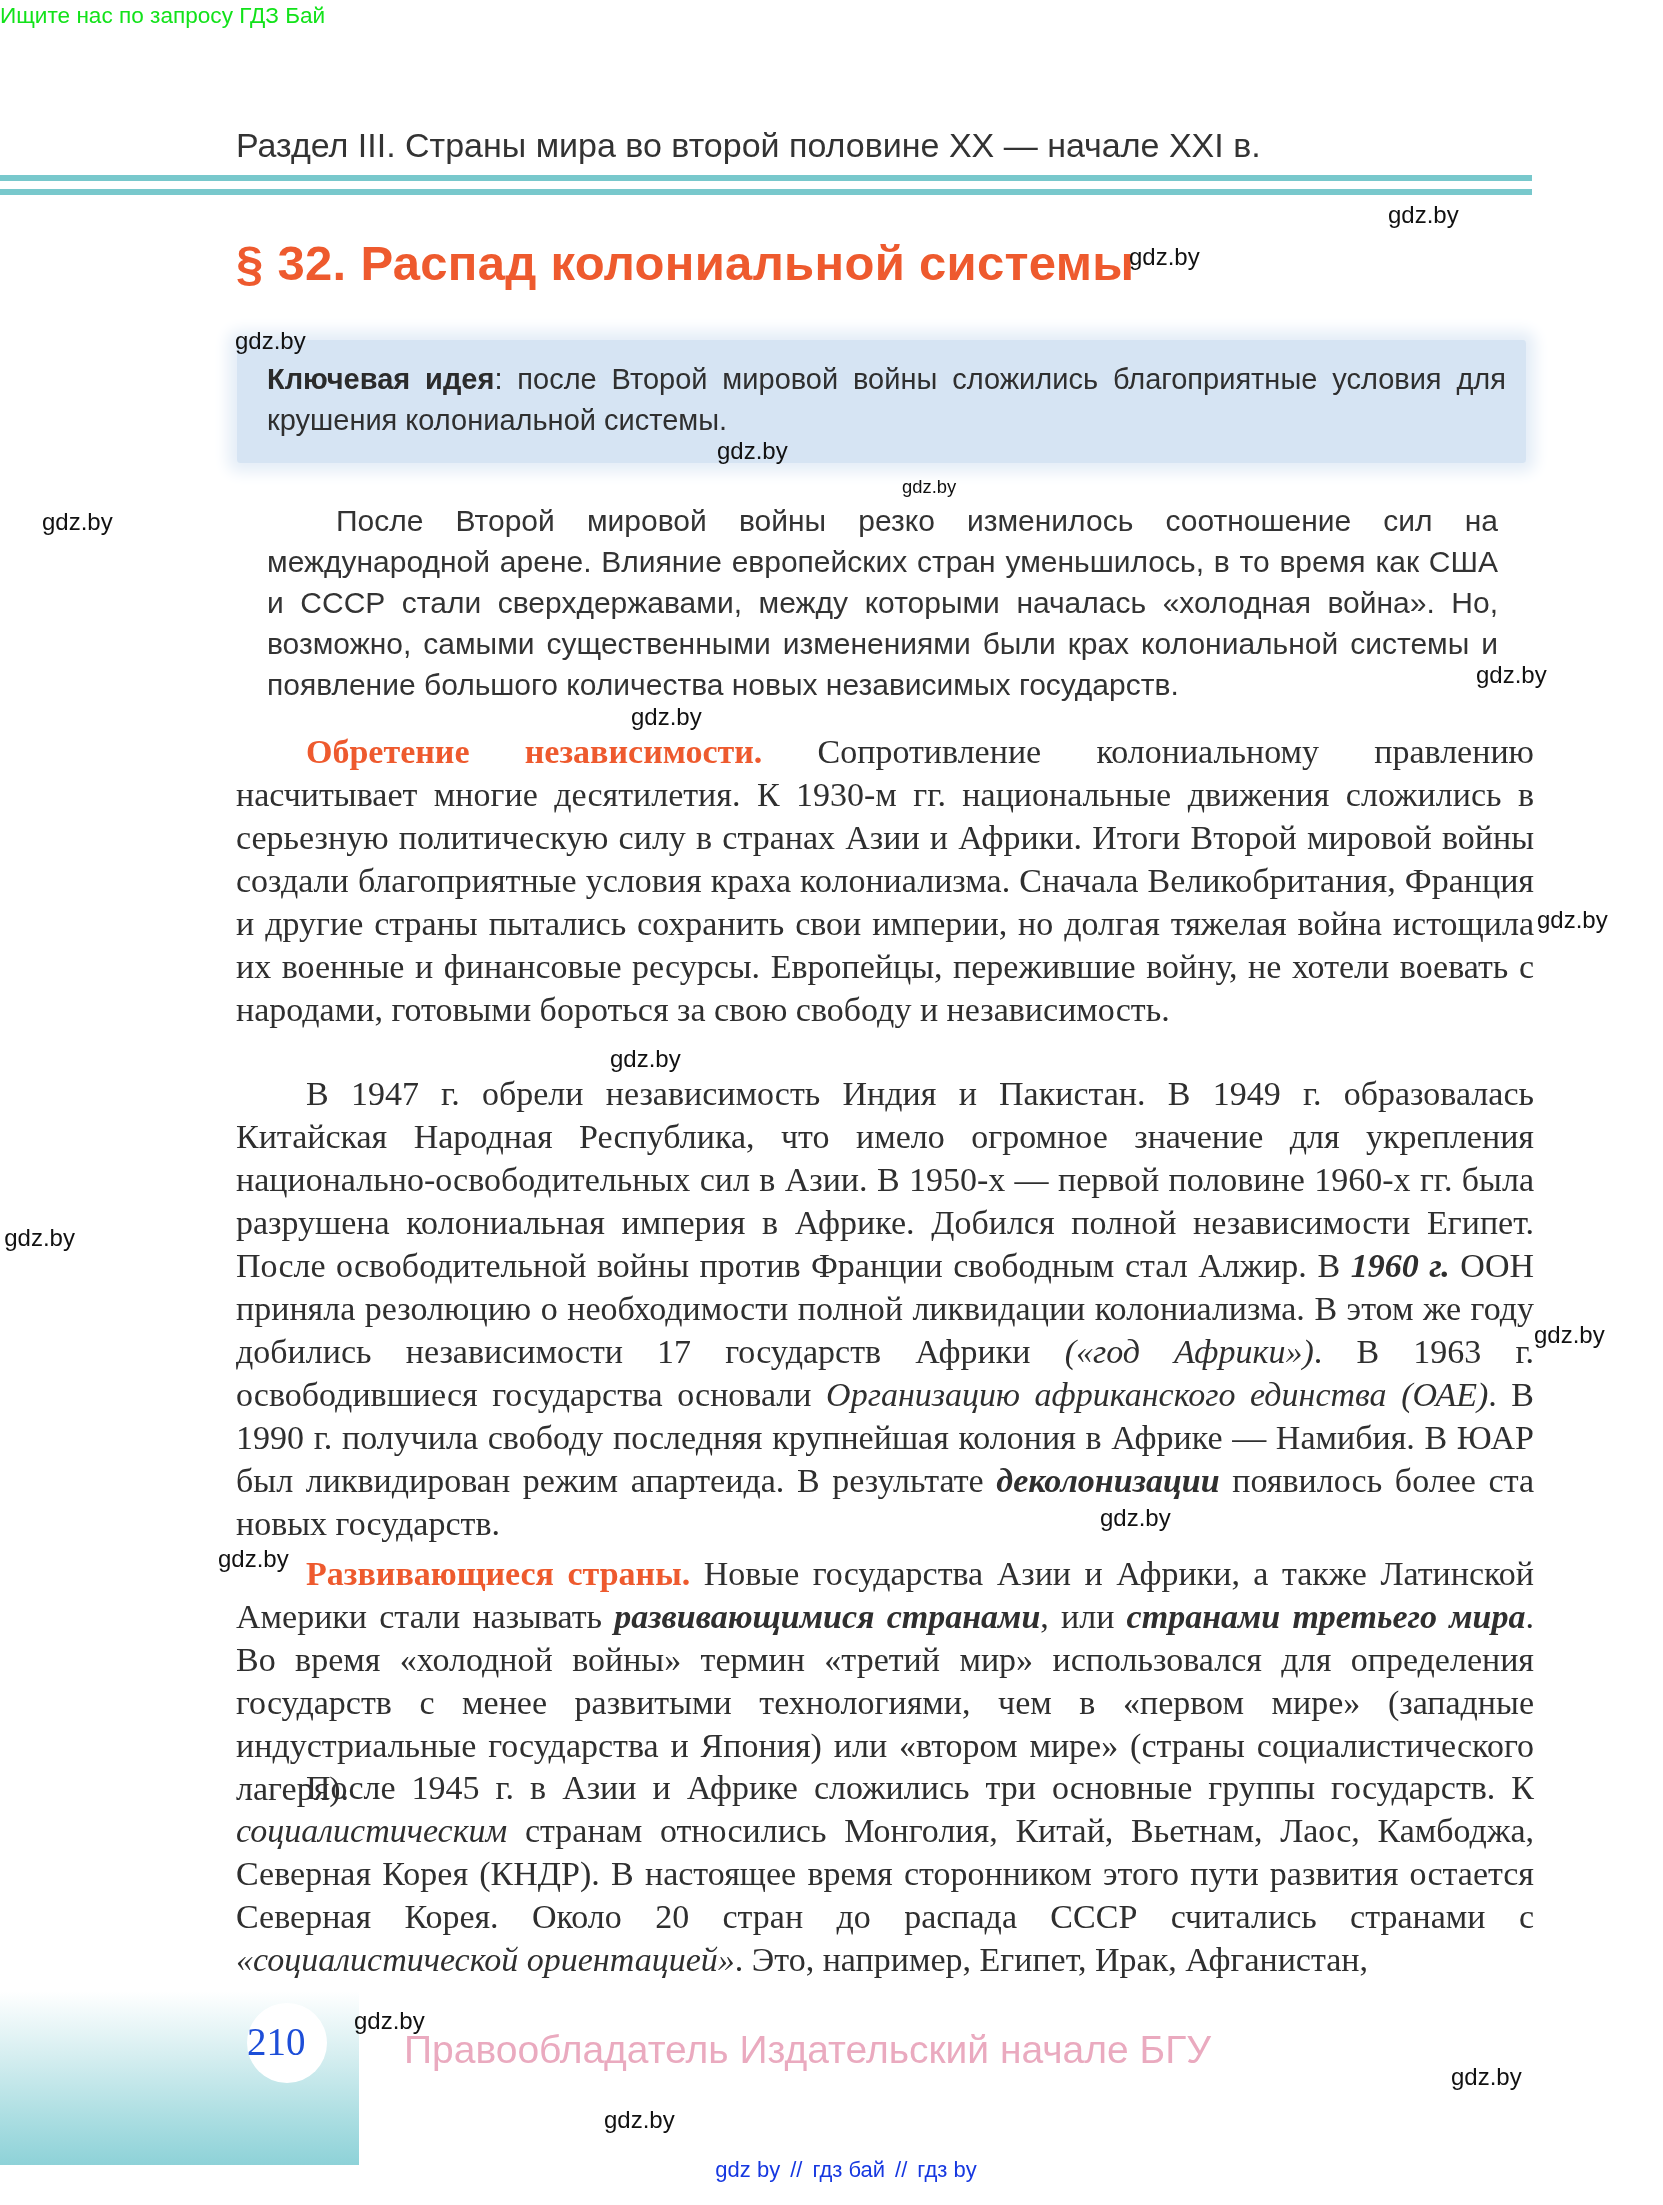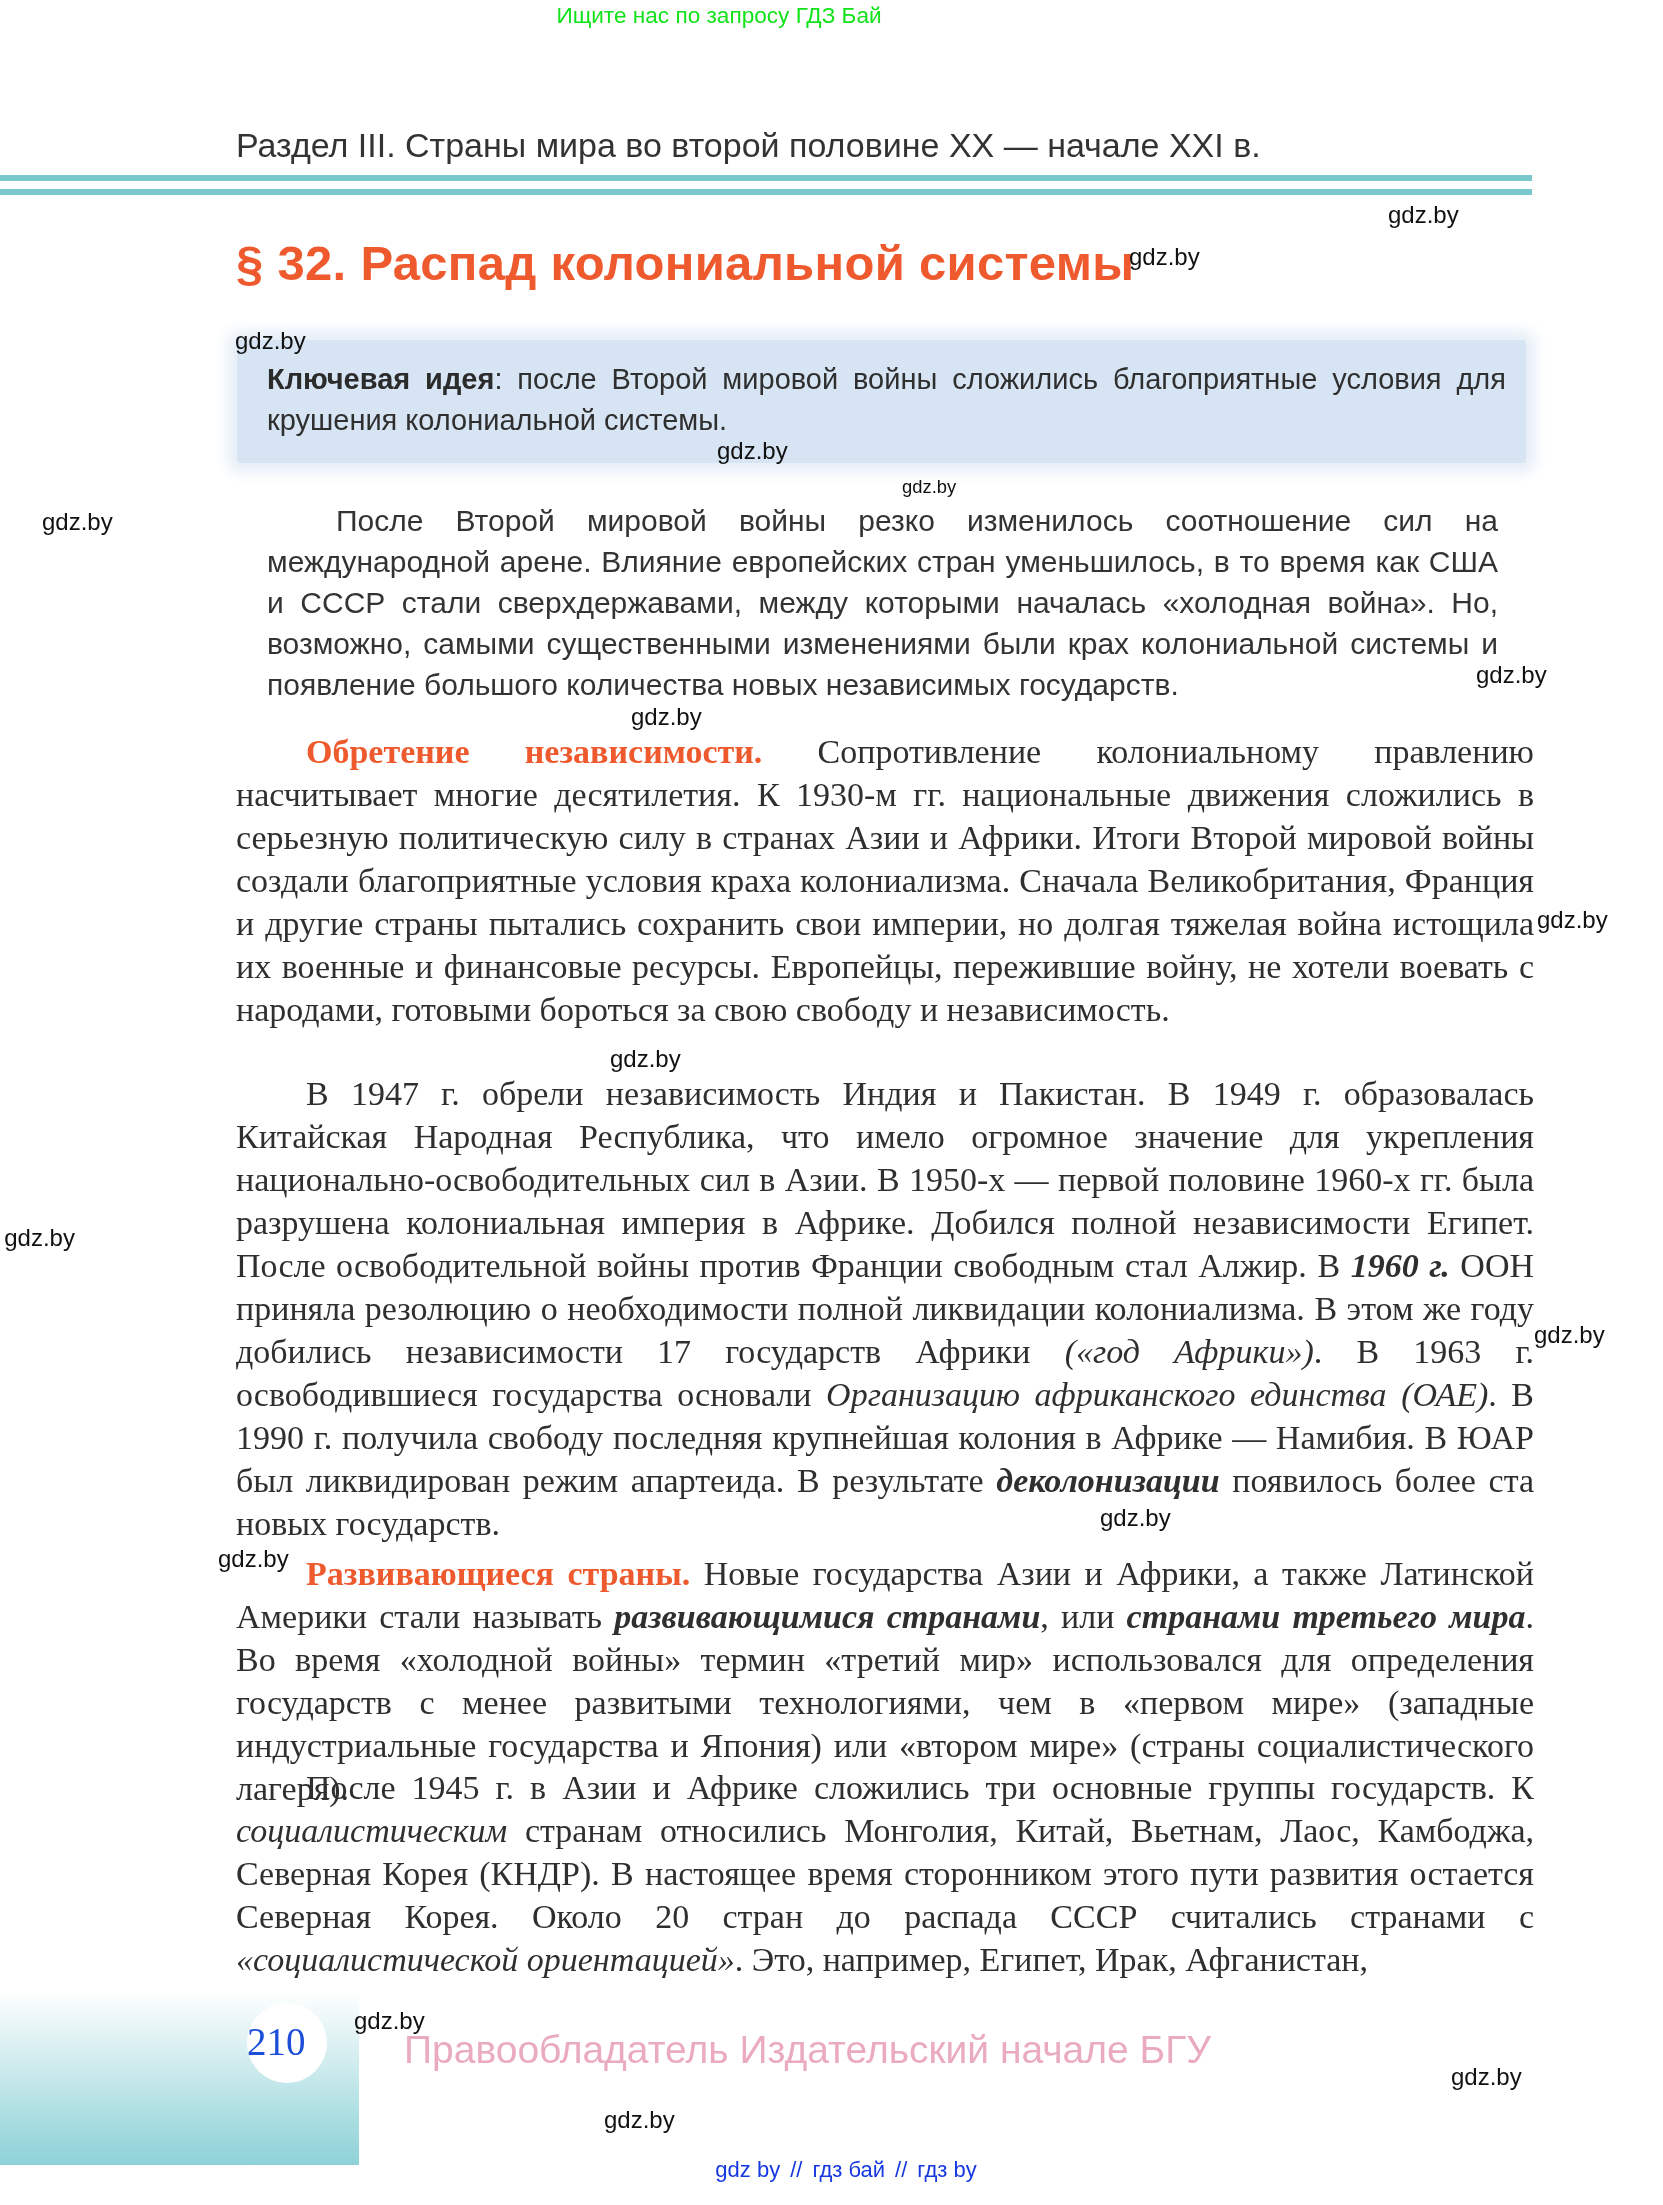--- a/index.html
+++ b/index.html
@@ -1,18 +1,18 @@
 <!DOCTYPE html>
 <html style="font-size:13.4px"><head>
 <meta charset="utf-8">
 <style>
   html, body { margin: 0; padding: 0; }
   body { width: 1664px; height: 2205px; position: relative; background: #ffffff; overflow: hidden; font-family: "Liberation Sans", sans-serif; color: #2b2b2b; }
   .abs { position: absolute; }
-  .top-banner { left: 0; width: 1438px; top: 3.4px; text-align: center; font-size: 22.6px; color: #12e21a; font-family: "Liberation Sans", sans-serif; }
+  .top-banner { left: 0; width: 1438px; top: 3.4px; text-align: left; font-size: 22.6px; color: #12e21a; font-family: "Liberation Sans", sans-serif; }
   .section-header { left: 236px; top: 126px; font-size: 34px; color: #333; white-space: nowrap; }
   .stripe { left: 0; width: 1532px; height: 5.9px; background: #78c8cc; }
   .chapter-title { left: 236px; top: 235px; font-size: 49px; font-weight: bold; color: #ee5a2e; white-space: nowrap; letter-spacing: 0.3px; }
   .key-box { left: 237px; top: 340px; width: 1289px; height: 123px; background: #d6e4f3; box-shadow: 0 0 15px 8.4px #e4edf7; border-radius: 3.4px; }
   .key-text { left: 267px; top: 359px; width: 1239px; font-size: 29px; line-height: 41px; color: #2f2f2f; text-align: justify; }
   .key-text b { color: #2b2b2b; }
   .intro { left: 267px; top: 500px; width: 1231px; font-size: 30px; line-height: 41px; color: #333; text-align: justify; text-indent: 69px; }
   .serif { font-family: "Liberation Serif", serif; font-size: 34px; line-height: 43px; color: #2f2f2f; text-align: justify; }
   .para { left: 236px; width: 1298px; text-indent: 70px; }
   .subhead { color: #ee5a2e; font-weight: bold; margin-top: 27px; }

